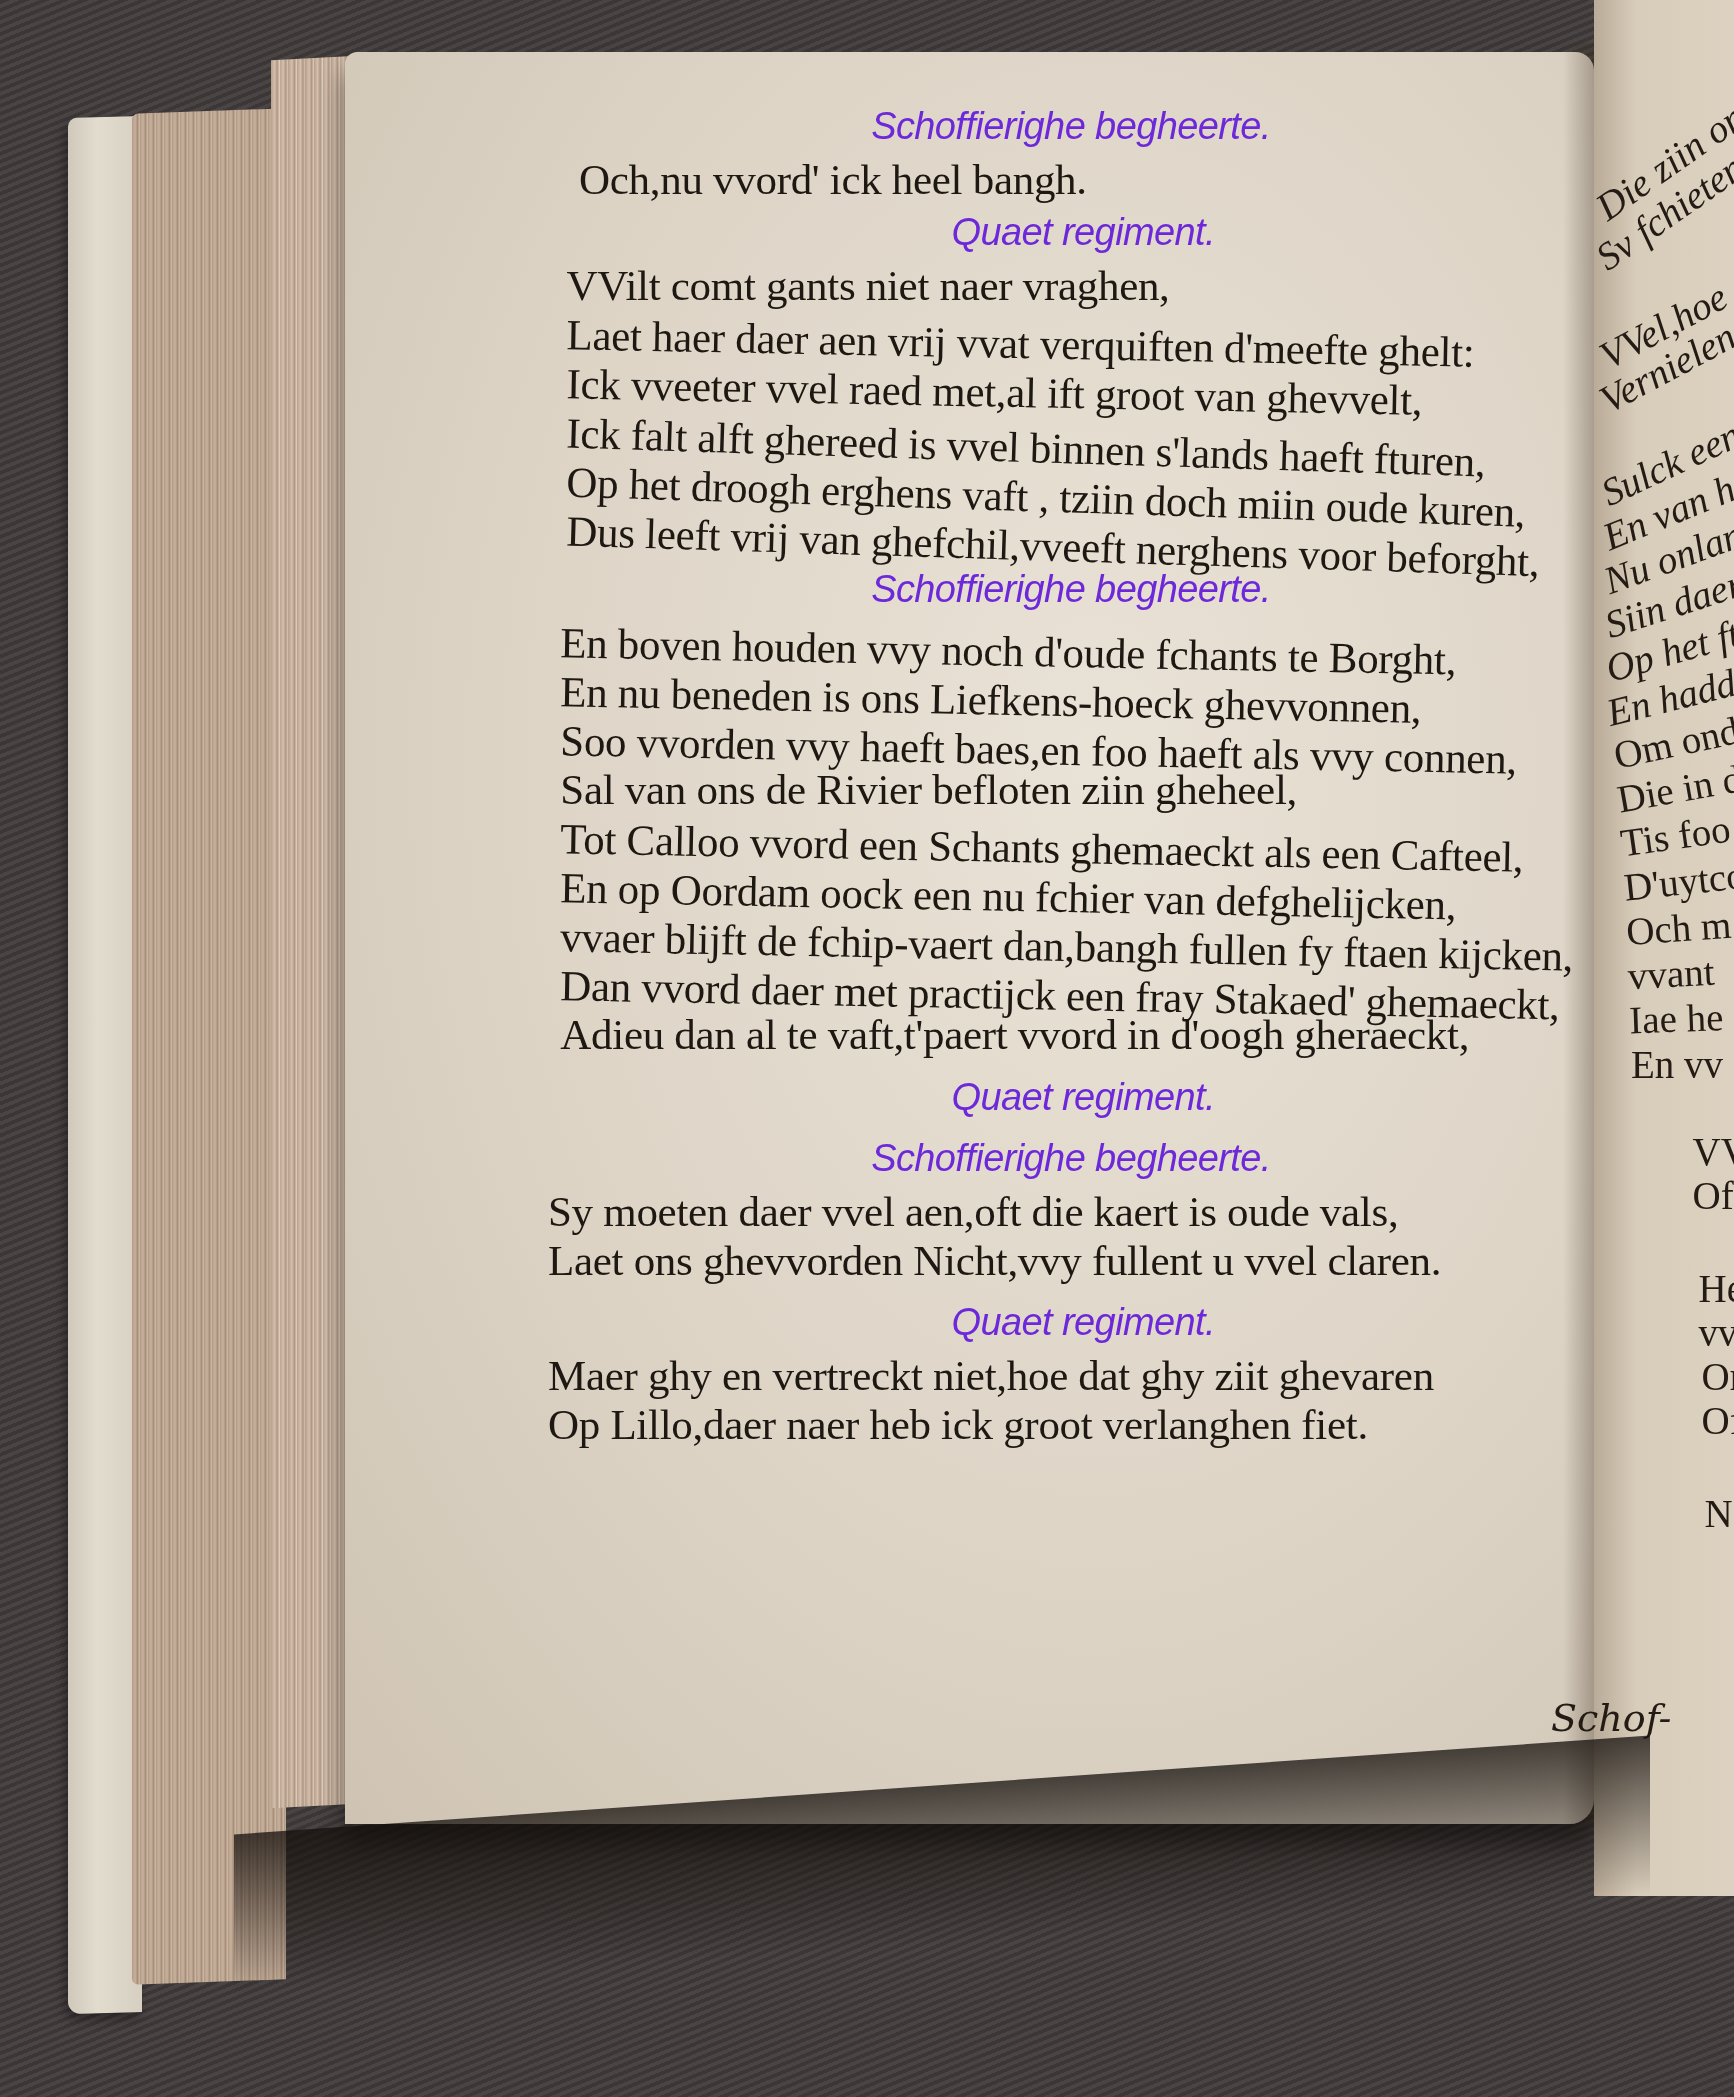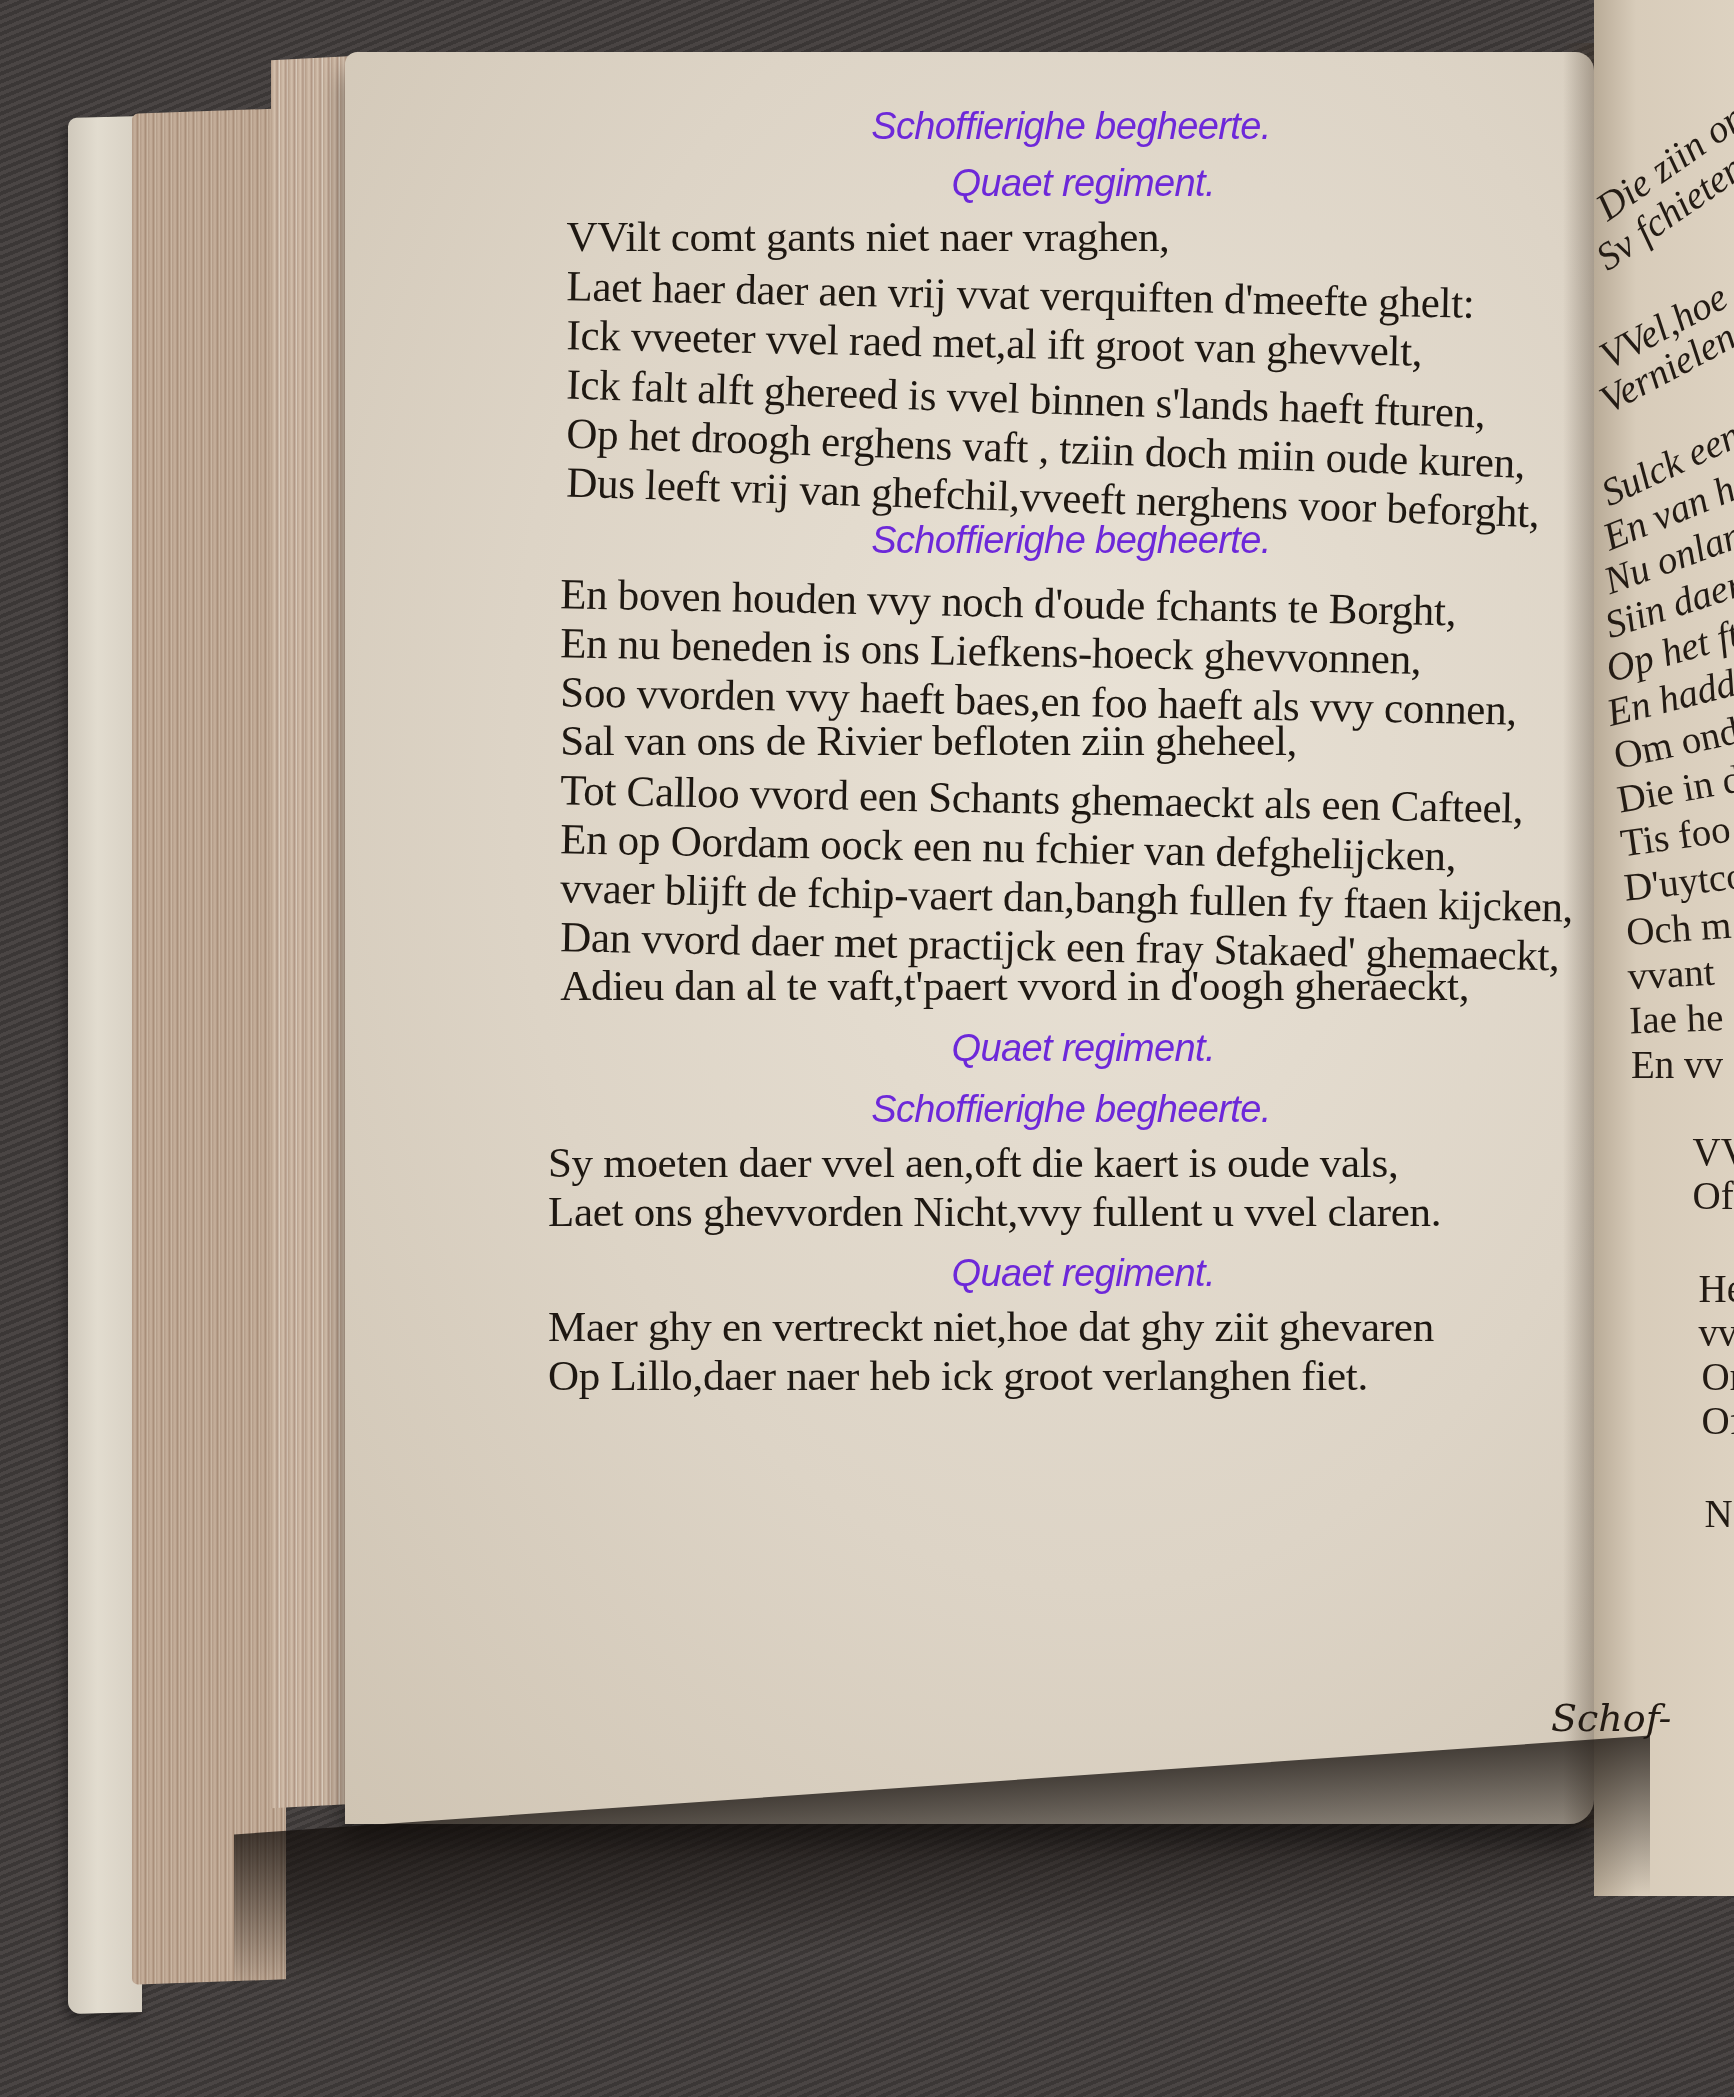--- a/index.html
+++ b/index.html
@@ -122,20 +122,21 @@
       <span class="r-line" style="padding-left:86px;margin-top:49px;">Het</span>
       <span class="r-line" style="padding-left:86px;">vva</span>
       <span class="r-line" style="padding-left:89px;">Or</span>
       <span class="r-line" style="padding-left:89px;">Of</span>
       <span class="r-line" style="padding-left:92px;margin-top:49px;">Ne</span>
     </div>
   </div>
 
   <div class="text-block">
     <div class="speaker">Schoffierighe begheerte.</div>
+    <div class="verse" style="padding-left:31px">Och,nu vvord' ick heel bangh.</div>
 
     <div class="speaker" style="padding-left:24.6px">Quaet regiment.</div>
     <div class="verse" style="padding-left:18.5px">VVilt comt gants niet naer vraghen,</div>
     <div class="verse curve1" style="padding-left:18.5px">Laet haer daer aen vrij vvat verquiften d'meefte ghelt:</div>
     <div class="verse curve1" style="padding-left:18.5px">Ick vveeter vvel raed met,al ift groot van ghevvelt,</div>
     <div class="verse curve2" style="padding-left:18.5px">Ick falt alft ghereed is vvel binnen s'lands haeft fturen,</div>
     <div class="verse curve2" style="padding-left:18.5px">Op het droogh erghens vaft , tziin doch miin oude kuren,</div>
     <div class="verse curve2" style="padding-left:18.5px">Dus leeft vrij van ghefchil,vveeft nerghens voor beforght,</div>
 
     <div class="speaker" style="padding-top:6.2px">Schoffierighe begheerte.</div>

